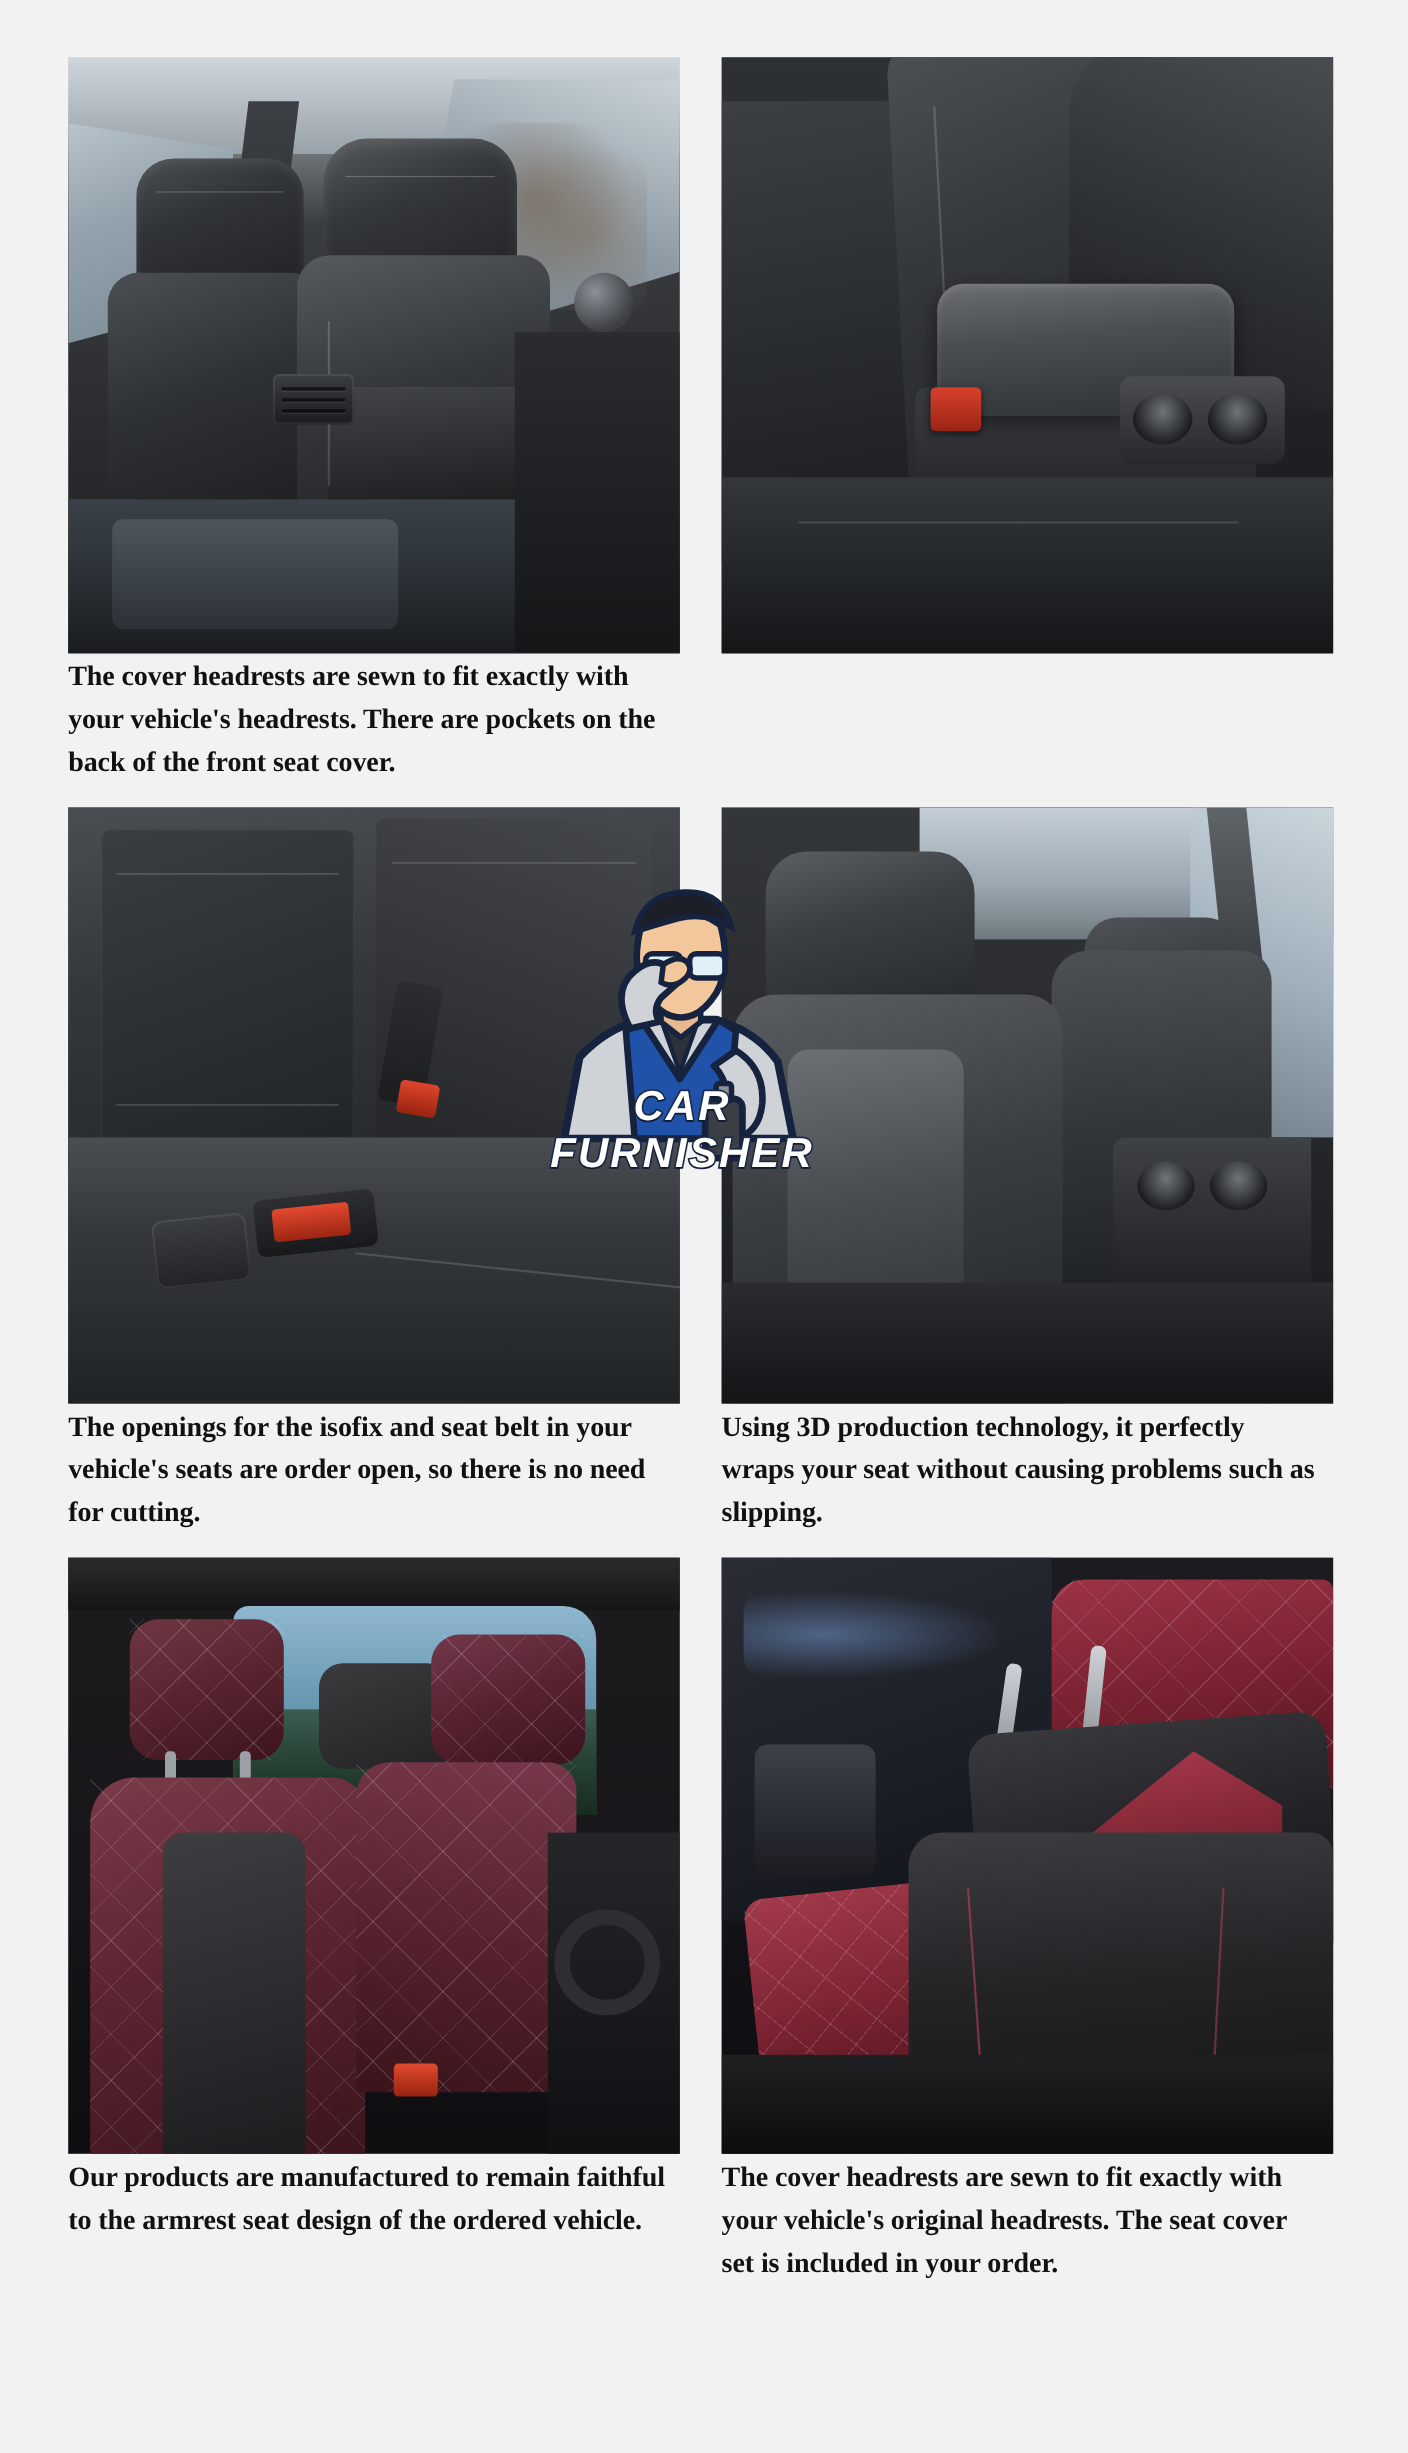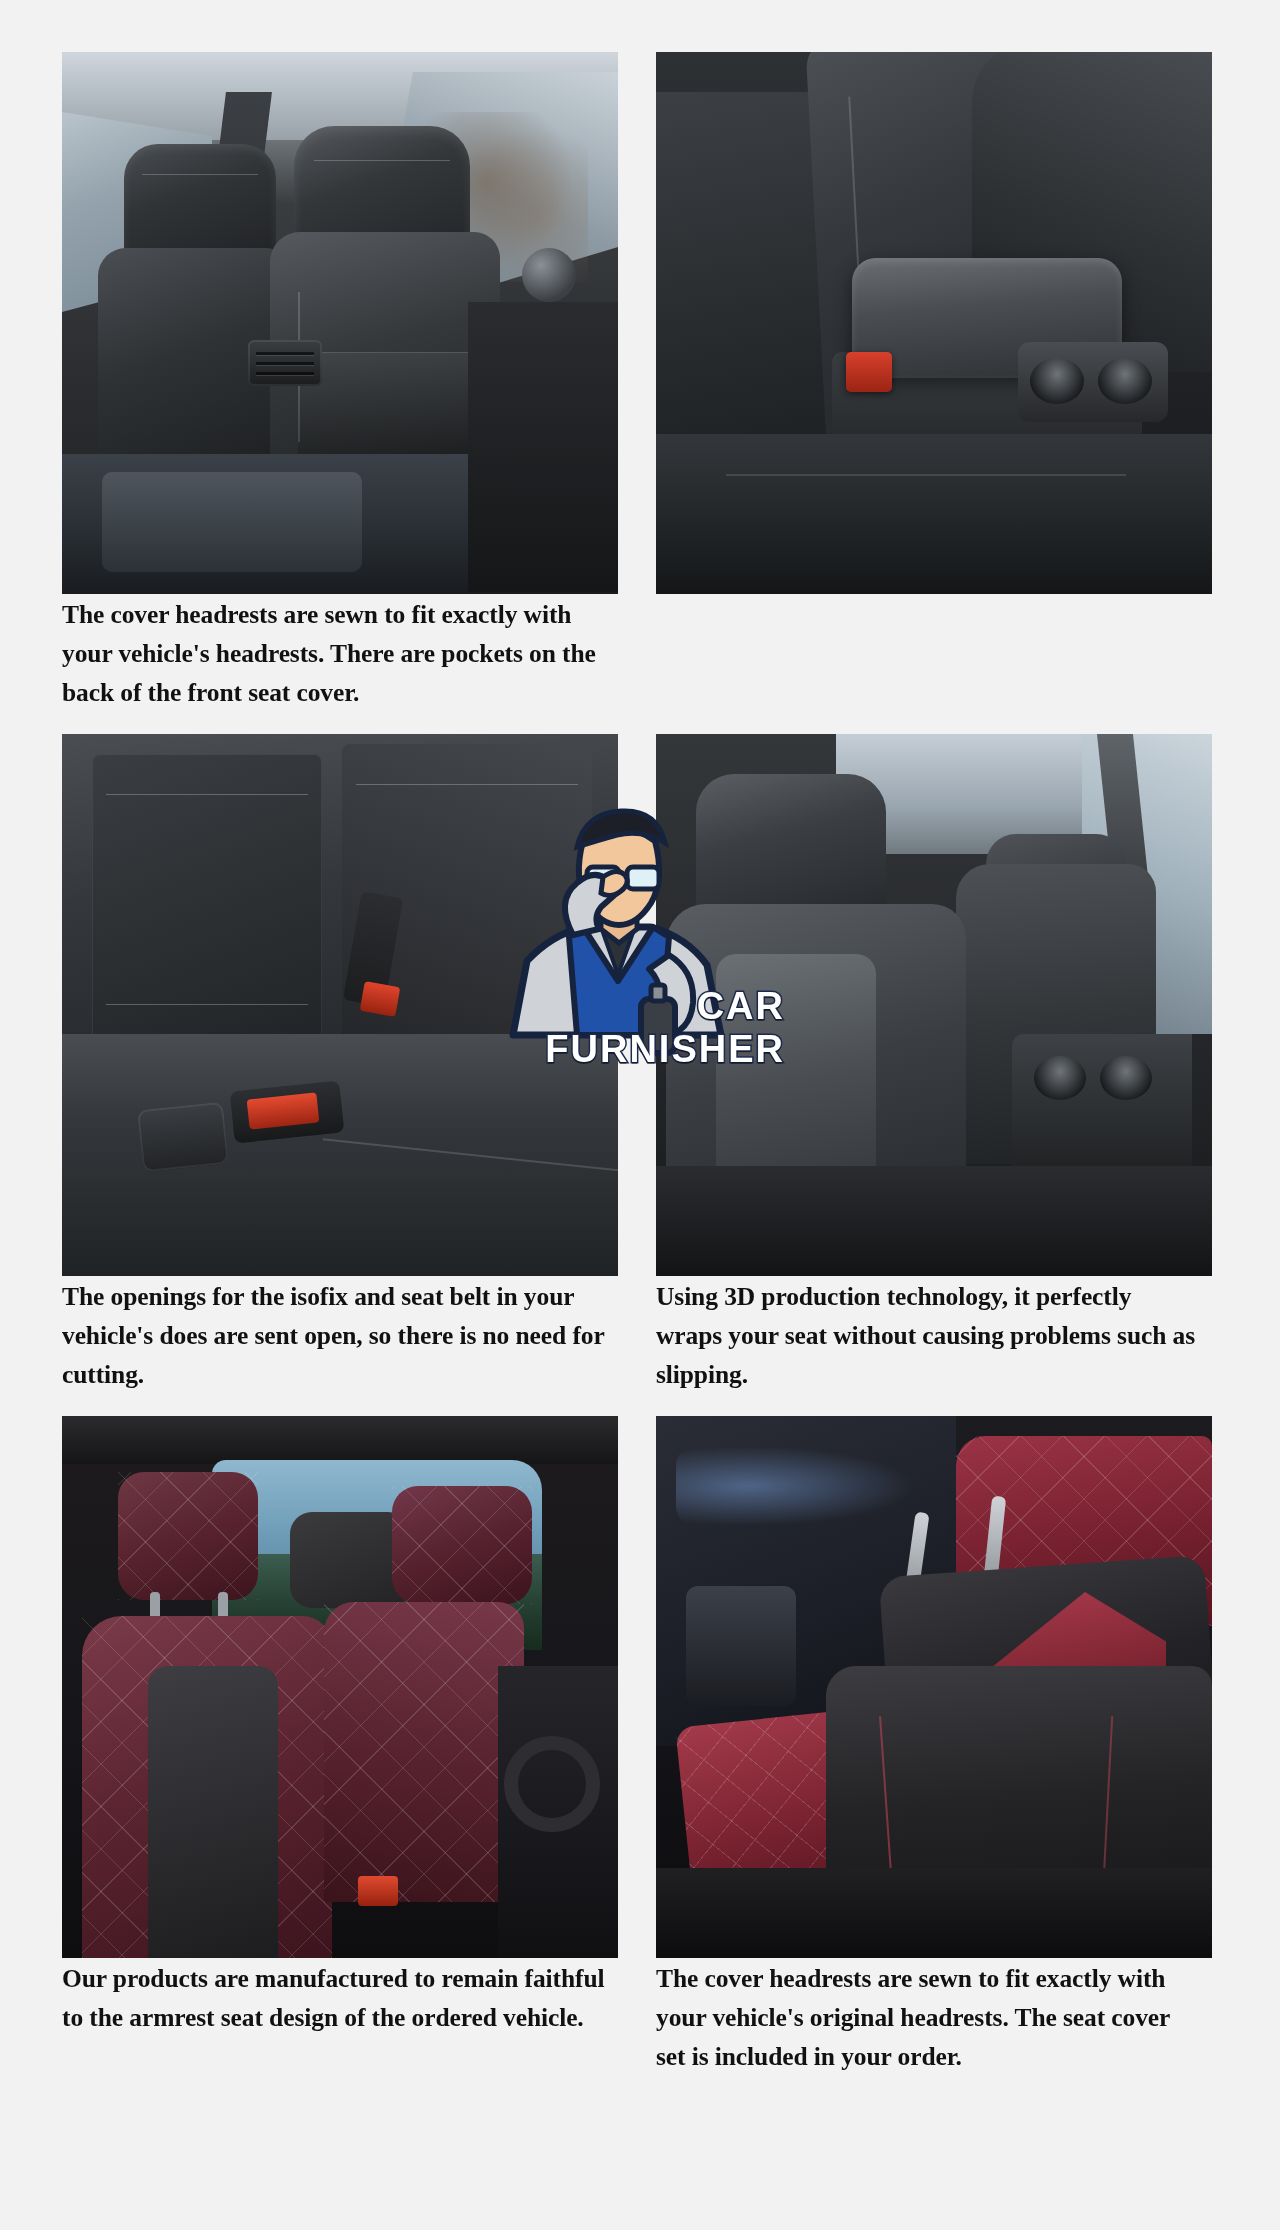--- a/index.html
+++ b/index.html
@@ -453,23 +453,24 @@
     top: 785px;
     width: 330px;
     height: 300px;
     pointer-events: none;
     z-index: 20;
   }
   .wm-text {
     position: absolute;
     left: 0; bottom: 14px;
     width: 330px;
-    text-align: right;
+    text-align: center;
     font-family: "Liberation Sans", sans-serif;
     font-weight: bold;
+    font-style: italic;
     font-size: 38px;
     letter-spacing: 2px;
     color: #ffffff;
     -webkit-text-stroke: 3px #1b2a4a;
     paint-order: stroke fill;
     text-shadow: 0 2px 0 rgba(0,0,0,.35);
   }
 </style>
 </head>
 <body>
@@ -532,21 +533,21 @@
         </div>
         <div class="seam1"></div>
         <div class="seatbase"></div>
         <div class="seam2"></div>
         <div class="belt-a"></div>
         <div class="belt-a-red"></div>
         <div class="belt-b"></div>
         <div class="belt-b-red"></div>
         <div class="clip"></div>
       </div>
-      <div class="caption">The openings for the isofix and seat belt in your vehicle's does are sent open, so there is no need for cutting.</div>
+      <div class="caption">The openings for the isofix and seat belt in your vehicle's seats are order open, so there is no need for cutting.</div>
     </div>
 
     <div class="cell">
       <div class="photo p4">
         <div class="glass-top"></div>
         <div class="glass-right"></div>
         <div class="pillar"></div>
         <div class="hr-rear"></div>
         <div class="seat-rear"></div>
         <div class="hr-front"></div>

